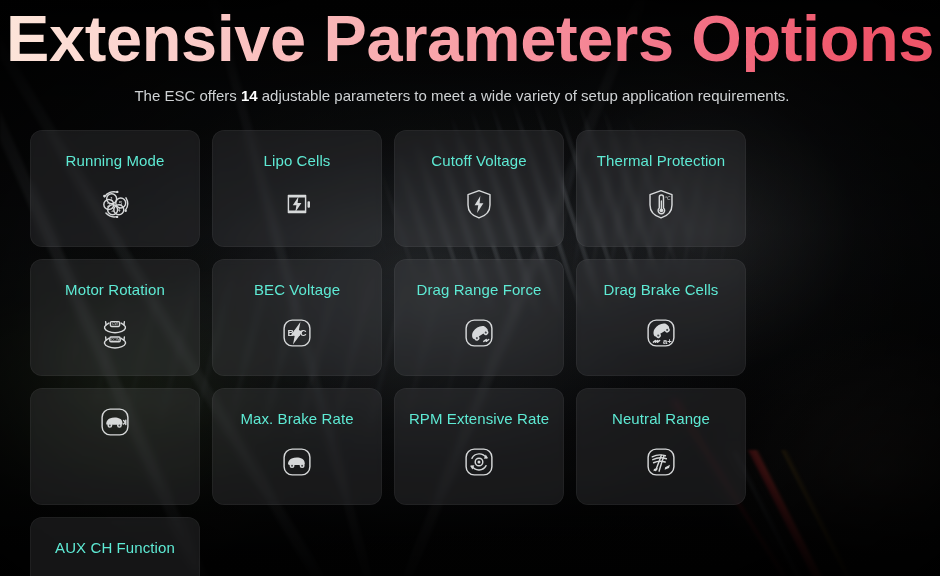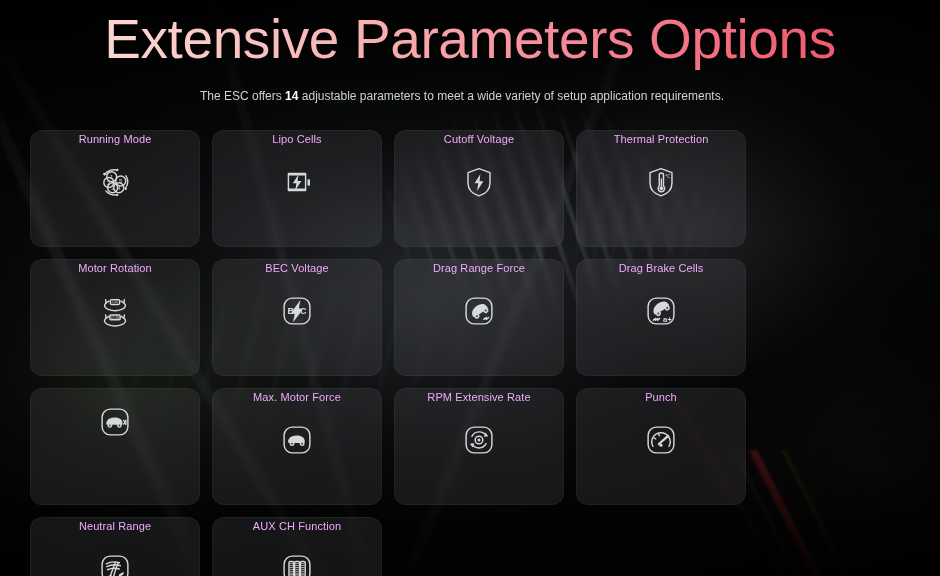--- a/index.html
+++ b/index.html
@@ -114,33 +114,33 @@
   }
 
   
   .header {
     position: relative;
     text-align: center;
     padding-top: 6px;
   }
   .page-title {
     margin: 0;
-    font-size: 55px;
+    font-size: 65px;
     line-height: 66px;
-    font-weight: normal;
+    font-weight: bold;
     letter-spacing: -0.4px;
     background-image: linear-gradient(96deg, #fde6da 0%, #fbcfcb 18%, #f8a9ad 44%, #f4778b 70%, #ef5569 92%);
     -webkit-background-clip: text;
     background-clip: text;
     color: transparent;
     -webkit-text-fill-color: transparent;
   }
   .page-subtitle {
     margin: 14px 16px 0 0;
-    font-size: 12px;
+    font-size: 15px;
     line-height: 20px;
     color: #cfd2d4;
     font-weight: normal;
   }
   .page-subtitle .hl {
     color: #ffffff;
     font-weight: bold;
   }
 
   
@@ -160,24 +160,24 @@
     background: rgba(122,126,130,0.17);
     backdrop-filter: blur(3px);
     -webkit-backdrop-filter: blur(3px);
     box-shadow: inset 0 0 0 1px rgba(255,255,255,0.045);
     display: flex;
     flex-direction: column;
     align-items: center;
     overflow: hidden;
   }
   .card-title {
-    margin-top: 0;
-    font-size: 11px;
+    margin-top: 22px;
+    font-size: 15px;
     line-height: 18px;
-    color: #f0abfc;
+    color: #5eead4;
     font-weight: normal;
     letter-spacing: 0.1px;
     white-space: nowrap;
   }
   .card-icon {
     margin-top: 12px;
     width: 44px;
     height: 44px;
     display: flex;
     align-items: center;
@@ -375,21 +375,21 @@
           <circle cx="26.6" cy="25.6" r="1.0" fill="#4a4d50"></circle>
           <g class="ic" stroke-width="1.3">
             <path d="M31.0 20.4 l1.9 1.9 l-1.9 1.9"></path>
             <path d="M33.3 20.0 v4.6"></path>
           </g>
         </svg>
       </div>
     </div>
 
     <div class="card">
-      <div class="card-title">Max. Motor Force</div>
+      <div class="card-title">Max. Brake Rate</div>
       <div class="card-icon">
         <svg viewBox="0 0 44 44">
           <rect class="ic" stroke-width="1.5" x="8.5" y="8.5" width="27" height="27" rx="8.5"></rect>
           <path class="ic-f" d="M12.6 23.4 c0.3 -2.1 1.7 -4.0 3.8 -5.0 c3.5 -1.7 7.8 -1.6 11.0 0.2 c1.5 0.9 2.3 2.0 2.5 3.4 l0.3 1.7 c0.1 0.8 -0.5 1.5 -1.4 1.5 H14.0 c-0.9 0 -1.5 -0.7 -1.4 -1.8 Z"></path>
           <circle class="ic-f" cx="16.8" cy="25.8" r="2.6"></circle>
           <circle class="ic-f" cx="27.4" cy="25.8" r="2.6"></circle>
           <circle cx="16.8" cy="25.8" r="1.05" fill="#4a4d50"></circle>
           <circle cx="27.4" cy="25.8" r="1.05" fill="#4a4d50"></circle>
         </svg>
       </div>
@@ -405,35 +405,20 @@
             <path d="M29.4 25.8 A8.6 8.6 0 0 1 14.6 26.4"></path>
           </g>
           <path class="ic-f" d="M29.0 14.2 l2.6 3.8 l-4.5 0.5 Z"></path>
           <path class="ic-f" d="M15.2 29.8 l-2.6 -3.8 l4.5 -0.5 Z"></path>
           <circle class="ic" stroke-width="1.6" cx="22" cy="22" r="4.0"></circle>
           <circle class="ic-f" cx="22" cy="22" r="1.6"></circle>
         </svg>
       </div>
     </div>
 
-    <div class="card">
-      <div class="card-title">Punch</div>
-      <div class="card-icon">
-        <svg viewBox="0 0 44 44">
-          <rect class="ic" stroke-width="1.5" x="8.5" y="8.5" width="27" height="27" rx="8.5"></rect>
-          <path class="ic" stroke-width="1.8" d="M13.6 28.6 A9.6 9.6 0 1 1 30.4 28.6"></path>
-          <path class="ic-f" d="M29.2 16.2 l1.9 2.0 l-11.0 9.0 c-0.9 0.7 -2.1 -0.6 -1.3 -1.5 Z"></path>
-          <circle class="ic-f" cx="22" cy="27.4" r="1.7"></circle>
-          <g class="ic" stroke-width="1.4">
-            <path d="M15.0 20.0 l1.4 0.8"></path>
-            <path d="M19.6 16.0 l0.7 1.5"></path>
-          </g>
-        </svg>
-      </div>
-    </div>
 
     <div class="card">
       <div class="card-title">Neutral Range</div>
       <div class="card-icon">
         <svg viewBox="0 0 44 44">
           <rect class="ic" stroke-width="1.5" x="8.5" y="8.5" width="27" height="27" rx="8.5"></rect>
           <g class="ic" stroke-width="1.3">
             <path d="M12.8 16.6 C17 14.4 22 14.0 26.6 15.4"></path>
             <path d="M13.4 19.6 C17.6 17.4 23 17.0 27.6 18.6"></path>
             <path d="M14.2 22.8 C18 21.0 22.4 20.8 26.4 22.0"></path>

